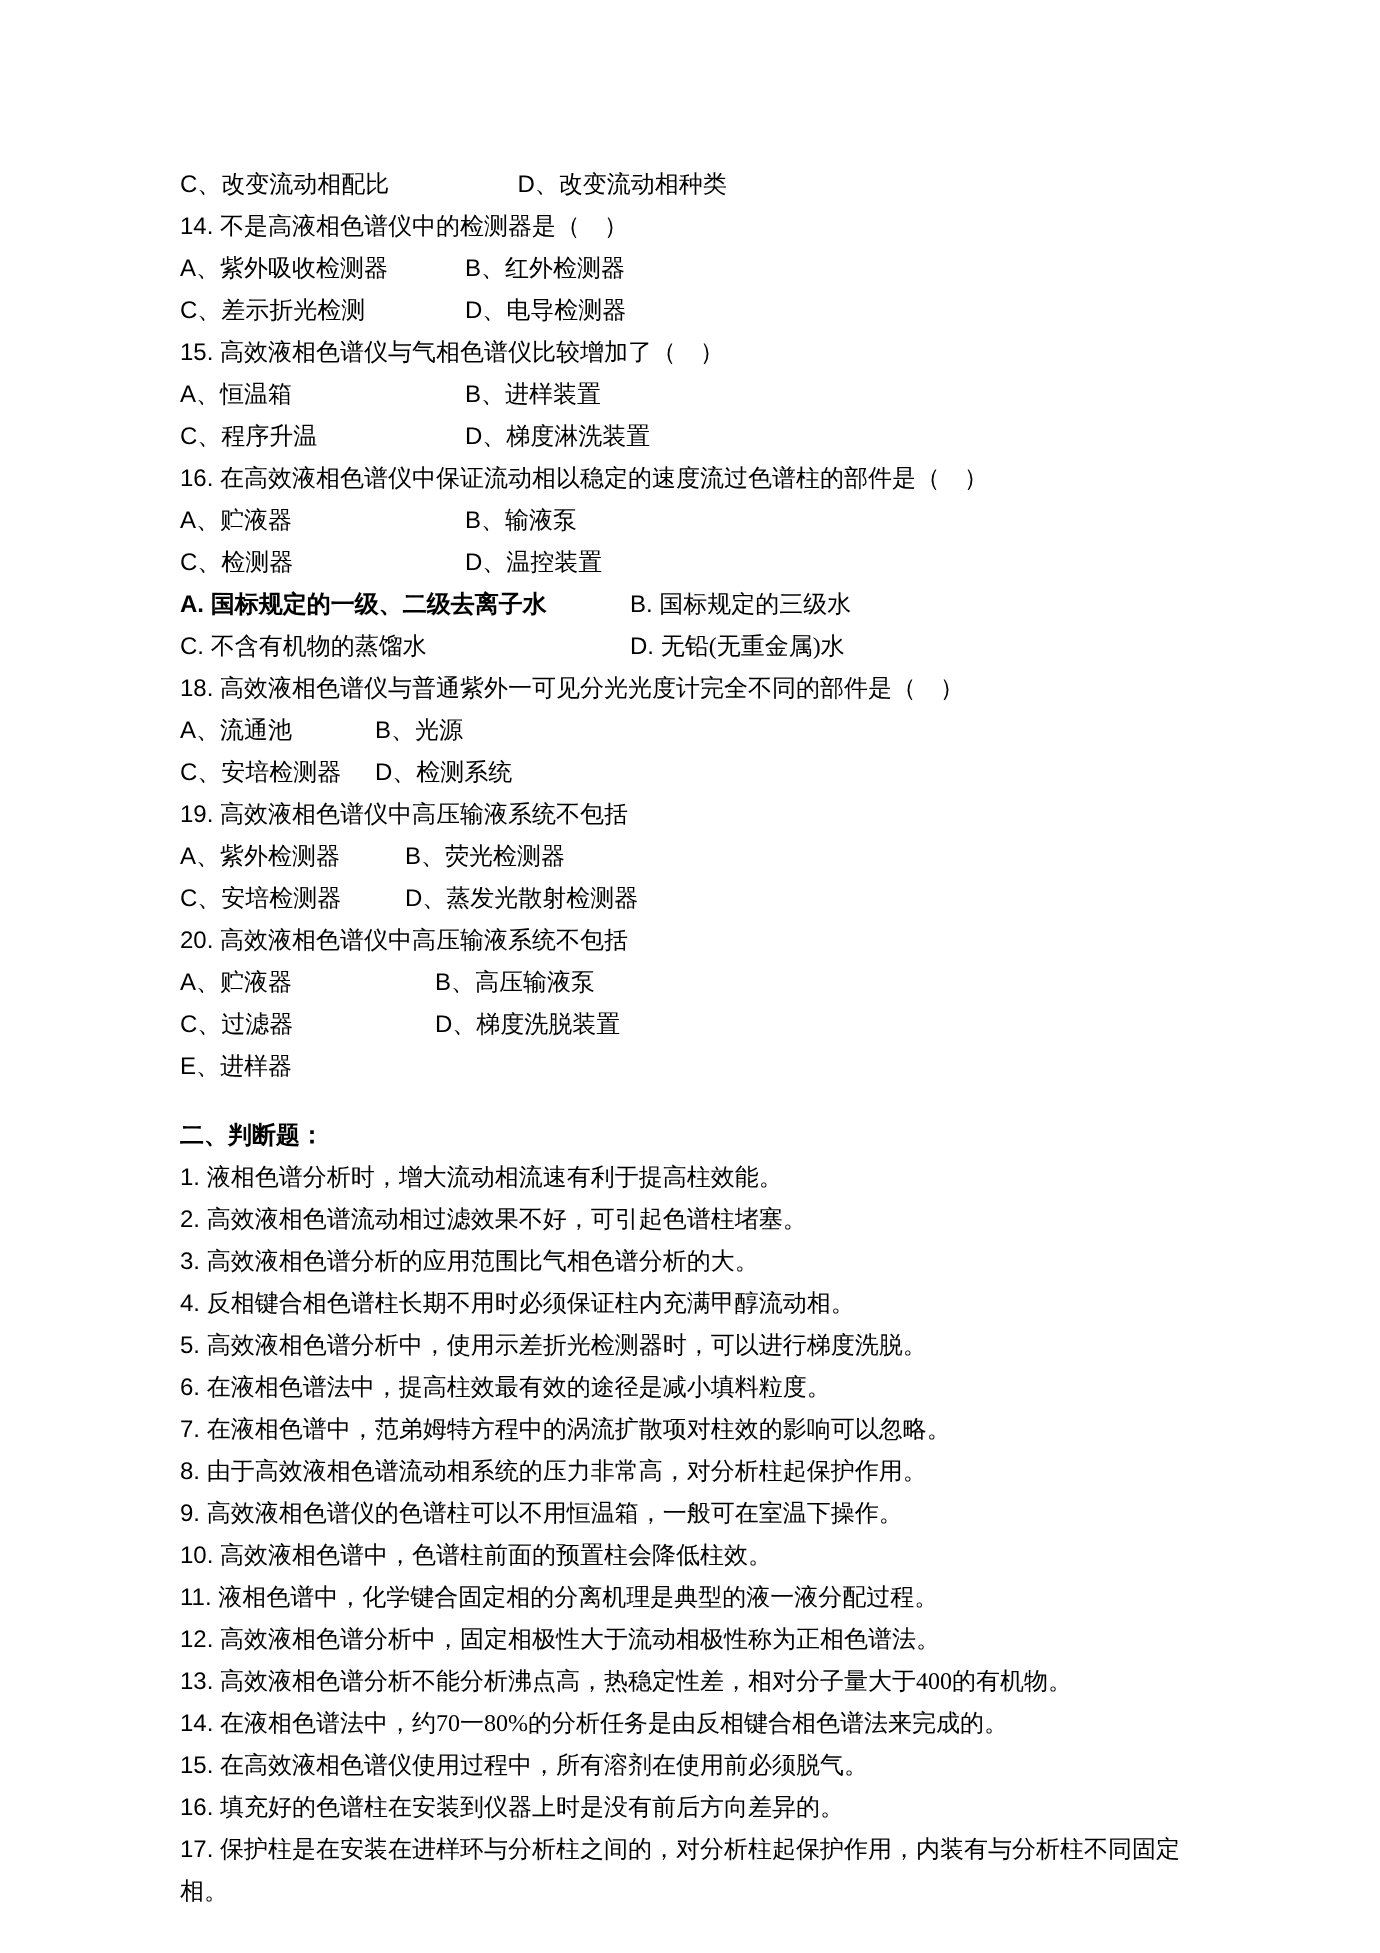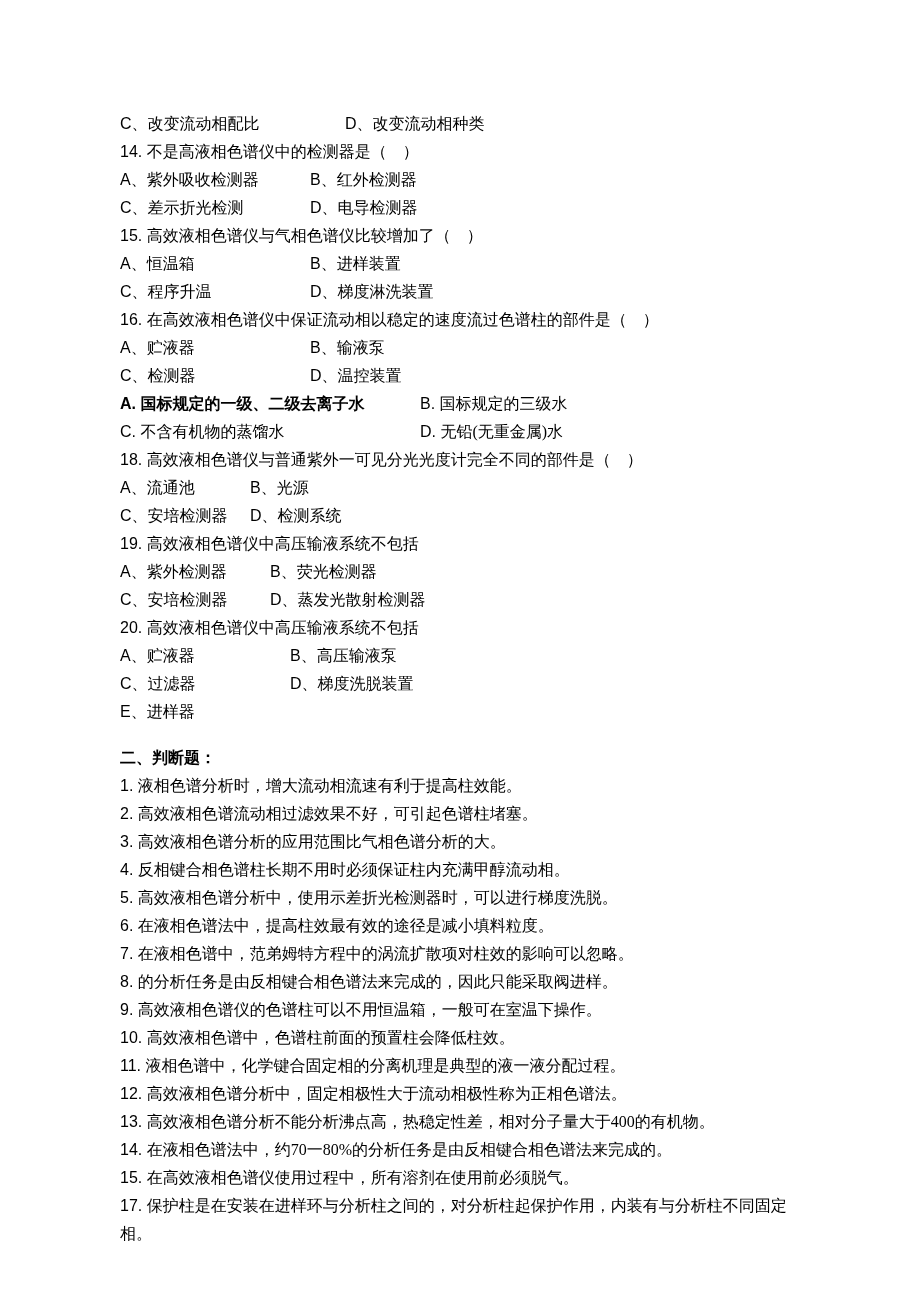--- a/index.html
+++ b/index.html
@@ -70,24 +70,25 @@
   <div class="line section-heading">二、判断题：</div>
 
   <div id="tf-section">
       <div class="line stem"><span class="num">1. </span><span>液相色谱分析时，增大流动相流速有利于提高柱效能。</span></div>
       <div class="line stem"><span class="num">2. </span><span>高效液相色谱流动相过滤效果不好，可引起色谱柱堵塞。</span></div>
       <div class="line stem"><span class="num">3. </span><span>高效液相色谱分析的应用范围比气相色谱分析的大。</span></div>
       <div class="line stem"><span class="num">4. </span><span>反相键合相色谱柱长期不用时必须保证柱内充满甲醇流动相。</span></div>
       <div class="line stem"><span class="num">5. </span><span>高效液相色谱分析中，使用示差折光检测器时，可以进行梯度洗脱。</span></div>
       <div class="line stem"><span class="num">6. </span><span>在液相色谱法中，提高柱效最有效的途径是减小填料粒度。</span></div>
       <div class="line stem"><span class="num">7. </span><span>在液相色谱中，范弟姆特方程中的涡流扩散项对柱效的影响可以忽略。</span></div>
-      <div class="line stem"><span class="num">8. </span><span>的分析任务是由反相键合相色谱法来完成的，因此只能采取阀进样。</span></div>
+      <div class="line stem"><span class="num">8. </span><span>由于高效液相色谱流动相系统的压力非常高，对分析柱起保护作用。</span></div>
       <div class="line stem"><span class="num">9. </span><span>高效液相色谱仪的色谱柱可以不用恒温箱，一般可在室温下操作。</span></div>
       <div class="line stem"><span class="num">10. </span><span>高效液相色谱中，色谱柱前面的预置柱会降低柱效。</span></div>
       <div class="line stem"><span class="num">11. </span><span>液相色谱中，化学键合固定相的分离机理是典型的液一液分配过程。</span></div>
       <div class="line stem"><span class="num">12. </span><span>高效液相色谱分析中，固定相极性大于流动相极性称为正相色谱法。</span></div>
       <div class="line stem"><span class="num">13. </span><span>高效液相色谱分析不能分析沸点高，热稳定性差，相对分子量大于400的有机物。</span></div>
       <div class="line stem"><span class="num">14. </span><span>在液相色谱法中，约70一80%的分析任务是由反相键合相色谱法来完成的。</span></div>
       <div class="line stem"><span class="num">15. </span><span>在高效液相色谱仪使用过程中，所有溶剂在使用前必须脱气。</span></div>
+      <div class="line stem"><span class="num">16. </span><span>填充好的色谱柱在安装到仪器上时是没有前后方向差异的。</span></div>
       <div class="line stem"><span class="num">17. </span><span>保护柱是在安装在进样环与分析柱之间的，对分析柱起保护作用，内装有与分析柱不同固定相。</span></div>
     </div>
 
 </div>
 
 </body></html>

